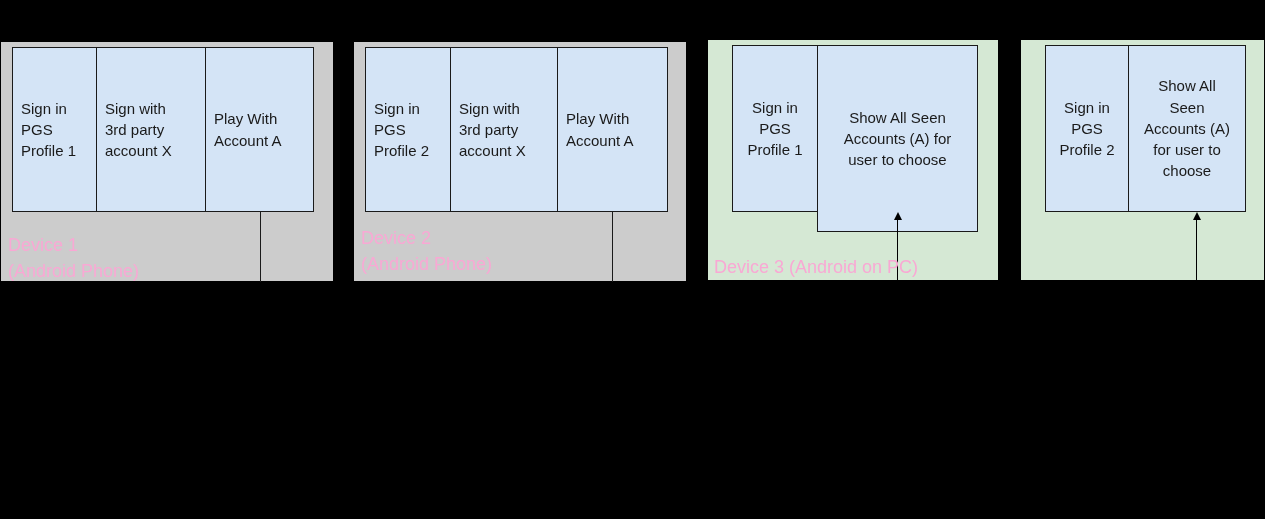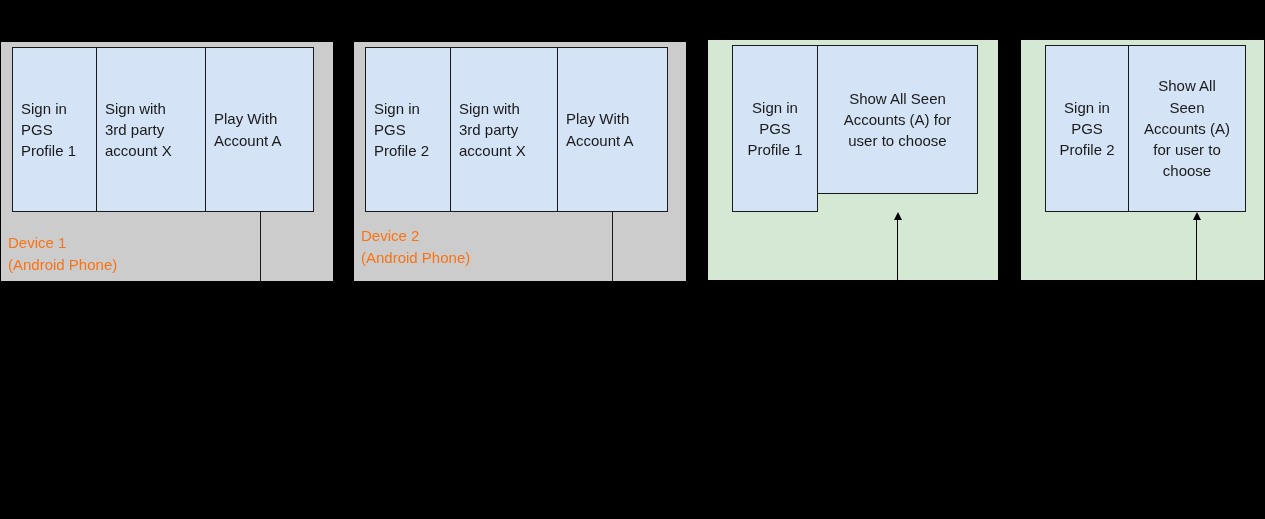--- a/index.html
+++ b/index.html
@@ -41,22 +41,22 @@
   }
   .step-box.align-center {
     justify-content: center;
     text-align: center;
     padding: 0 7px;
   }
   .step-text { display: block; white-space: pre-line; }
 
   .device-label {
     position: absolute;
-    color: #f97316;
-    font-size: 15px;
+    color: #f9a8d4;
+    font-size: 18px;
     line-height: 1.45;
     white-space: pre-line;
   }
 
   .divider {
     position: absolute;
     background: #1a1a1a;
     width: 1px;
   }
 
@@ -123,29 +123,30 @@
   <div class="device-label" style="left:361px; top:225px;">Device 2
 (Android Phone)</div>
 
   <div class="device-panel panel-green" style="left:707px; top:39px; width:292px; height:242px;"></div>
 
   <div class="step-box align-center" style="left:732px; top:45px; width:86px; height:167px;">
     <span class="step-text">Sign in
 PGS
 Profile 1</span>
   </div>
-  <div class="step-box align-center" style="left:817px; top:45px; width:161px; height:149px;">
+  <div class="step-box align-center" style="left:817px; top:45px; width:161px; height:187px;">
     <span class="step-text">Show All Seen
 Accounts (A) for
 user to choose</span>
   </div>
 
   <div class="arrow-line" style="left:897px; top:219px; height:62px;"></div>
   <div class="arrow-head" style="left:894px; top:212px;"></div>
 
+  <div class="device-label" style="left:714px; top:254px;">Device 3 (Android on PC)</div>
 
   <div class="device-panel panel-green" style="left:1020px; top:39px; width:245px; height:242px;"></div>
 
   <div class="step-box align-center" style="left:1045px; top:45px; width:84px; height:167px;">
     <span class="step-text">Sign in
 PGS
 Profile 2</span>
   </div>
   <div class="step-box align-center" style="left:1128px; top:45px; width:118px; height:167px;">
     <span class="step-text">Show All

